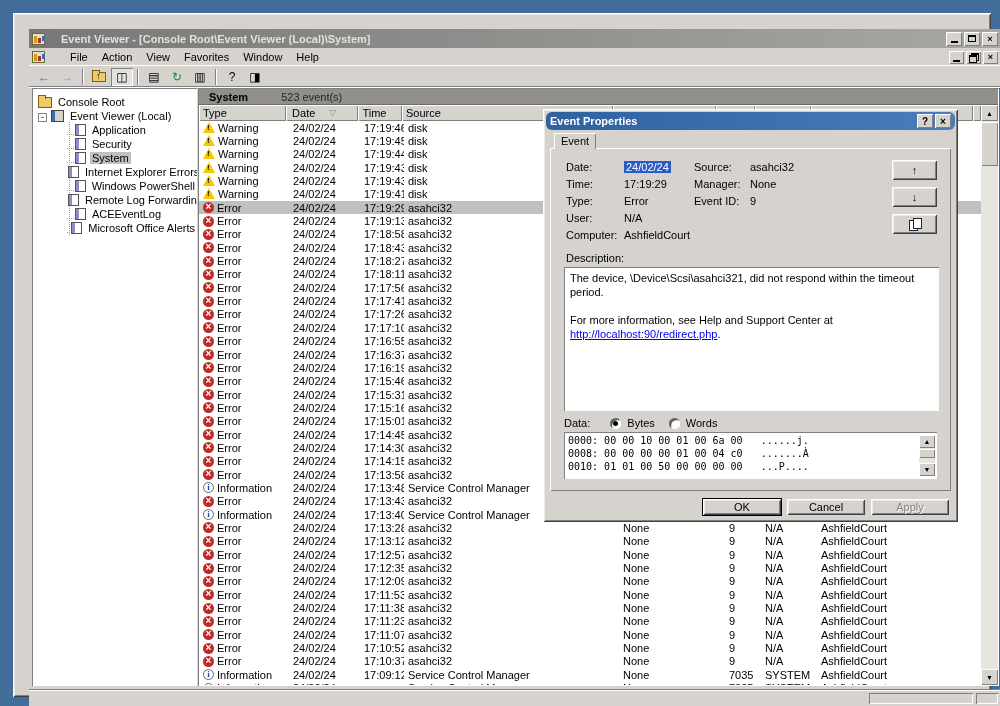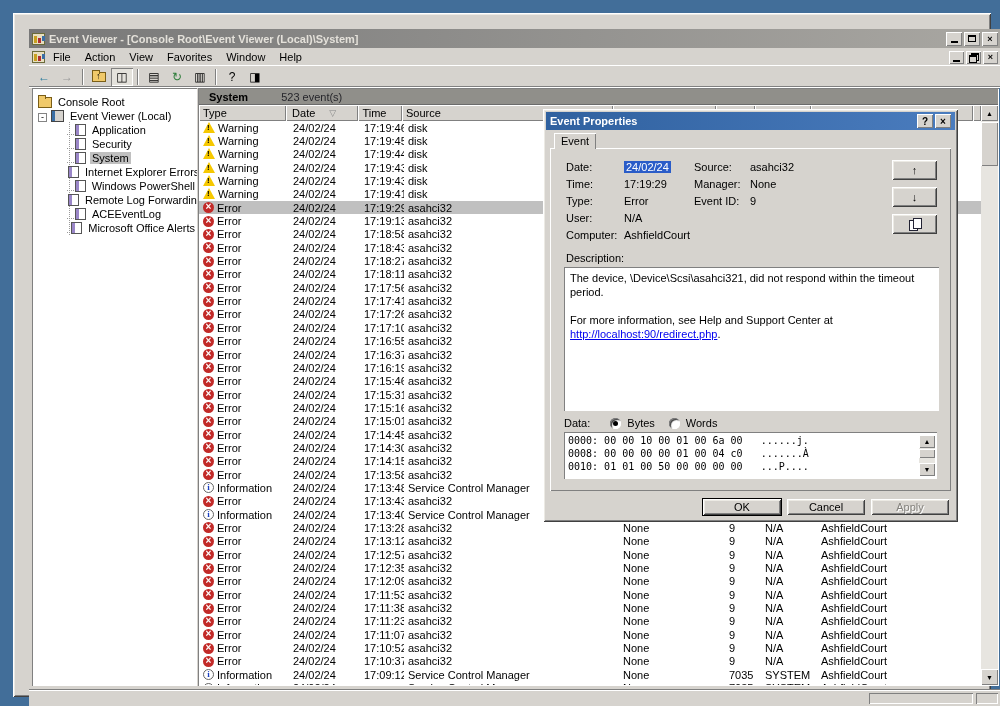--- a/index.html
+++ b/index.html
@@ -8,35 +8,35 @@
 
   
   .raised  { background:#D6D3CE; box-shadow: inset 1px 1px 0 #FFFFFF, inset -1px -1px 0 #404040, inset 2px 2px 0 #ECEAE4, inset -2px -2px 0 #808080; }
   .raised-thin { background:#D6D3CE; box-shadow: inset 1px 1px 0 #FFFFFF, inset -1px -1px 0 #808080; }
   .sunken-thin { box-shadow: inset 1px 1px 0 #808080, inset -1px -1px 0 #FFFFFF; }
 
   
   .window { position:absolute; left:13px; top:13px; width:978px; height:684px; }
 
   .titlebar { position:absolute; left:16px; top:16px; width:972px; height:19px;
-    background:linear-gradient(90deg,#787878,#A9A7A2); display:flex; align-items:center; padding:0 3px; gap:4px; }
+    background:linear-gradient(90deg,#787878,#A9A7A2); display:flex; align-items:center; padding:0 3px; gap:16px; }
   .titlebar .title { color:#E4E1DA; font-weight:bold; font-size:11px; white-space:nowrap; overflow:hidden; flex:1; }
   .cap-btns { display:flex; gap:2px; }
   .cap-btn { width:16px; height:14px; display:flex; align-items:center; justify-content:center; font-size:9px; font-weight:bold; color:#000; cursor:default; }
   .glyph-min { width:7px; height:2px; background:#000; margin-top:7px; }
   .glyph-max { width:8px; height:7px; border:1px solid #000; border-top-width:2px; }
   .ic-restore { position:relative; width:9px; height:8px; }
   .ic-restore::before { content:""; position:absolute; left:2px; top:0; width:6px; height:5px; border:1px solid #000; border-top-width:2px; background:#D6D3CE; }
   .ic-restore::after  { content:""; position:absolute; left:0; top:2px; width:6px; height:5px; border:1px solid #000; border-top-width:2px; background:#D6D3CE; }
 
   .ic-app { width:13px; height:12px; background:#E8DFC0; border:1px solid #6B6B3A; position:relative; flex:none; }
   .ic-app::before { content:""; position:absolute; left:1px; top:2px; width:3px; height:7px; background:#C8A020; }
   .ic-app::after  { content:""; position:absolute; left:5px; top:4px; width:3px; height:5px; background:#B03030; box-shadow:4px -2px 0 #3A6EA5; }
 
-  .menubar { position:absolute; left:16px; top:35px; width:972px; height:18px; background:#D6D3CE; display:flex; align-items:center; gap:1px; padding:0 3px; box-shadow: inset 0 -1px 0 #FFFFFF; }
+  .menubar { position:absolute; left:16px; top:35px; width:972px; height:18px; background:#D6D3CE; display:flex; align-items:center; gap:18px; padding:0 3px; box-shadow: inset 0 -1px 0 #FFFFFF; }
   .menu-item { padding:2px 7px; }
   .menubar .cap-btns { margin-left:auto; }
   .menubar .cap-btn { width:15px; height:13px; }
 
   .toolbar { position:absolute; left:16px; top:53px; width:972px; height:22px; background:#D6D3CE; display:flex; align-items:center; padding:0 4px; gap:1px; box-shadow: inset 0 -1px 0 #FFFFFF, inset 0 -2px 0 #808080; }
   .tb-btn { width:22px; height:18px; display:flex; align-items:center; justify-content:center; }
   .tb-btn.pressed { box-shadow: inset 1px 1px 0 #808080, inset -1px -1px 0 #FFFFFF; background:#E4E2DC; }
   .tb-glyph { font-size:12px; line-height:12px; }
   .tb-btn.dis .tb-glyph { color:#9a9a9a; }
   .tb-sep { width:2px; height:16px; margin:0 3px; box-shadow: inset 1px 0 0 #808080, inset -1px 0 0 #FFFFFF; }
@@ -845,21 +845,21 @@
         <span>▼</span>
       </span>
   </div>
 
   <div class="statusbar">
     <span class="sb-panel sunken-thin" style="left:840px;width:104px;"></span>
     <span class="sb-panel sunken-thin" style="left:947px;width:22px;"></span>
   </div>
 
   <div class="dialog raised"></div>
-  <div class="dlg-titlebar" style="z-index:51;">
+  <div class="dlg-titlebar" style="z-index:51;border-radius:6px;">
     <span class="dlg-title">Event Properties</span>
     <span class="dlg-cap raised-thin">
         <span>?</span>
       </span>
     <span class="dlg-cap raised-thin">
         <span>×</span>
       </span>
   </div>
   <div class="tab" style="z-index:52;">
       <span>Event</span>

